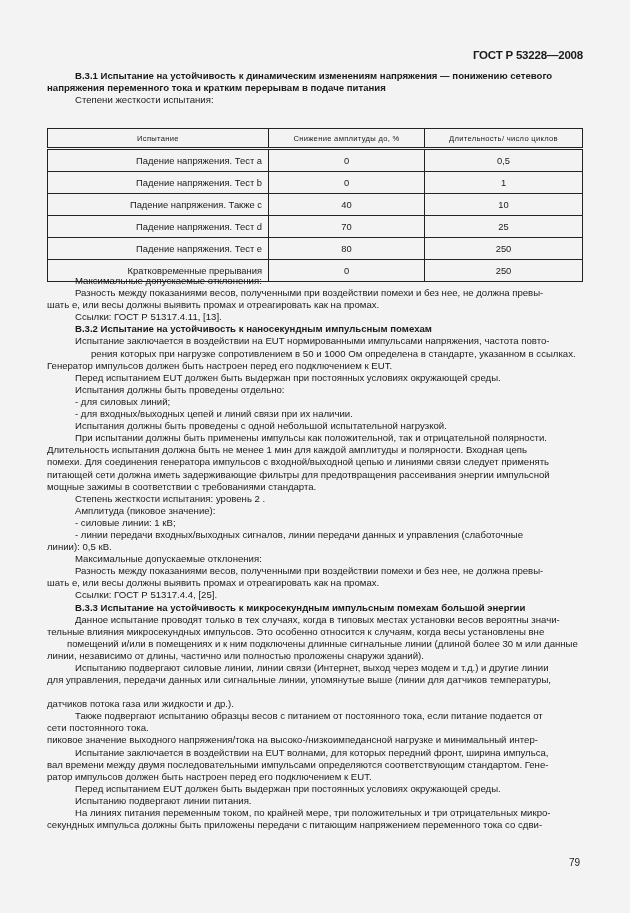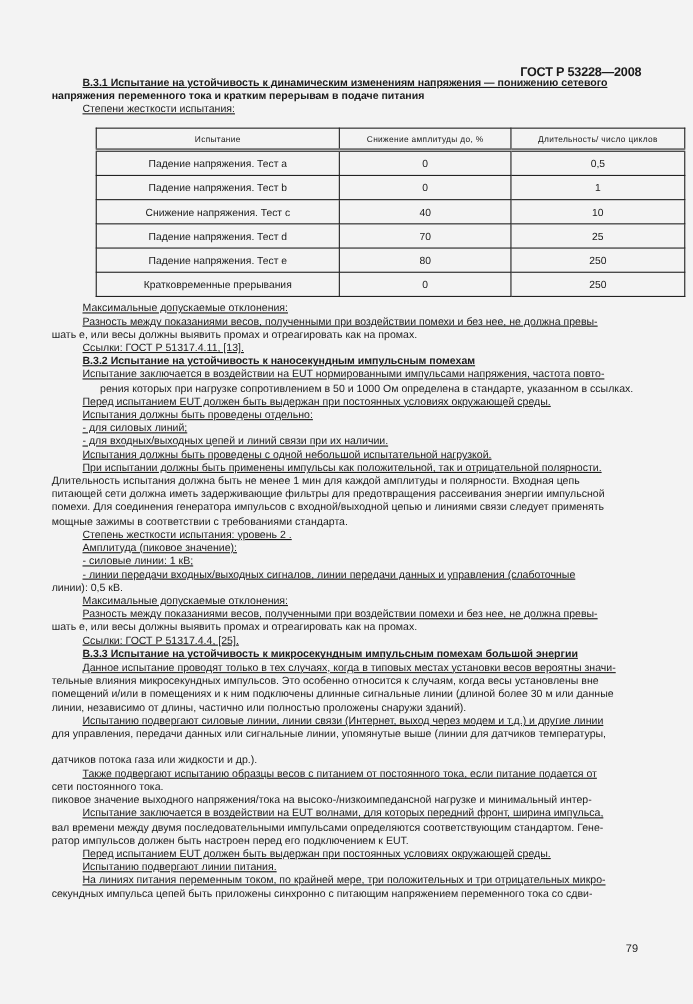--- a/index.html
+++ b/index.html
@@ -1,37 +1,36 @@
 <!DOCTYPE html>
 <html><head>
 <meta charset="utf-8">
 <style>
   html, body { margin: 0; padding: 0; }
   body {
     width: 630px; height: 913px; background: #f3f3f3; position: relative; overflow: hidden;
     font-family: "Liberation Sans", sans-serif; color: #1a1a1a;
   }
   .doc-id {
-    position: absolute; right: 47px; top: 60px; font-weight: bold; font-size: 11.5px; letter-spacing: -0.2px;
+    position: absolute; right: 47px; top: 49px; font-weight: bold; font-size: 11.5px; letter-spacing: -0.2px;
   }
   .body-text {
     position: absolute; left: 47px; width: 536px; font-size: 9.6px; line-height: 12.1px;
   }
   .p { margin: 0; text-align: justify; }
-  .ind { text-indent: 28px; text-decoration: underline; }
+  .ind { text-indent: 28px; }
   .b { font-weight: bold; }
   table.sev {
-    position: absolute; left: 47px; top: 116px; width: 536px; border-collapse: collapse;
+    position: absolute; left: 47px; top: 128px; width: 536px; border-collapse: collapse;
     font-size: 9.4px;
-    margin-left: 40px;
   }
   table.sev td, table.sev th { border: 1px solid #222; height: 21px; padding: 0 6px; }
   table.sev th { font-weight: normal; font-size: 7.6px; height: 18px; text-align: center; border-bottom: 3px double #222; letter-spacing: 0.3px; }
   table.sev td.c { text-align: center; }
-  table.sev td.name { text-align: center; }
+  table.sev td.name { text-align: right; }
   .page-num { position: absolute; right: 50px; top: 857px; font-size: 10px; }
 </style>
 </head>
 <body>
 
 <div>
   <div class="doc-id">ГОСТ Р 53228—2008</div>
 
   <div class="body-text" style="top:70px;">
     <p class="p ind b" style="white-space:nowrap;">В.3.1 Испытание  на  устойчивость к динамическим изменениям напряжения — понижению сетевого</p>
@@ -57,21 +56,21 @@
           <td class="name">Падение напряжения. Тест a</td>
           <td class="c">0</td>
           <td class="c">0,5</td>
         </tr>
         <tr>
           <td class="name">Падение напряжения. Тест b</td>
           <td class="c">0</td>
           <td class="c">1</td>
         </tr>
         <tr>
-          <td class="name">Снижение напряжения. Тест c</td>
+          <td class="name">Падение напряжения. Также c</td>
           <td class="c">40</td>
           <td class="c">10</td>
         </tr>
         <tr>
           <td class="name">Падение напряжения. Тест d</td>
           <td class="c">70</td>
           <td class="c">25</td>
         </tr>
         <tr>
           <td class="name">Падение напряжения. Тест e</td>
@@ -87,53 +86,54 @@
   </table>
 
   <div class="body-text" id="main-text" style="top:275px;">
       <p class="p ind" style="white-space: nowrap;">Максимальные допускаемые отклонения:</p>
       <p class="p ind" style="white-space: nowrap;">Разность между показаниями весов, полученными при воздействии помехи и без нее, не должна превы-</p>
       <p class="p " style="white-space: nowrap;">шать e, или весы должны выявить промах и отреагировать как на промах.</p>
       <p class="p ind" style="white-space: nowrap;">Ссылки: ГОСТ Р 51317.4.11, [13].</p>
       <p class="p ind b" style="white-space: nowrap;">В.3.2 Испытание на устойчивость к наносекундным импульсным помехам</p>
       <p class="p ind" style="white-space: nowrap;">Испытание заключается в воздействии на EUT нормированными импульсами напряжения, частота повто-</p>
       <p class="p " style="white-space: nowrap; padding-left: 44px;">рения которых при нагрузке сопротивлением в 50 и 1000 Ом определена в стандарте, указанном в ссылках.</p>
+      <p class="p " style="white-space: nowrap;">Генератор импульсов должен быть настроен перед его подключением к EUT.</p>
       <p class="p ind" style="white-space: nowrap;">Перед испытанием EUT должен быть выдержан при постоянных условиях окружающей среды.</p>
       <p class="p ind" style="white-space: nowrap;">Испытания должны быть проведены отдельно:</p>
       <p class="p ind" style="white-space: nowrap;">- для силовых линий;</p>
       <p class="p ind" style="white-space: nowrap;">- для входных/выходных цепей и линий связи при их наличии.</p>
       <p class="p ind" style="white-space: nowrap;">Испытания должны быть проведены с одной небольшой испытательной нагрузкой.</p>
       <p class="p ind" style="white-space: nowrap;">При испытании должны быть применены импульсы как положительной, так и отрицательной полярности.</p>
       <p class="p " style="white-space: nowrap;">Длительность испытания должна быть не менее 1 мин для каждой амплитуды и полярности. Входная цепь</p>
+      <p class="p " style="white-space: nowrap;">помехи. Для соединения генератора импульсов с входной/выходной цепью и линиями связи следует применять</p>
       <p class="p " style="white-space: nowrap;">питающей сети должна иметь задерживающие фильтры для предотвращения рассеивания энергии импульсной</p>
-      <p class="p " style="white-space: nowrap;">помехи. Для соединения генератора импульсов с входной/выходной цепью и линиями связи следует применять</p>
       <p class="p " style="white-space: nowrap;">мощные зажимы в соответствии с требованиями стандарта.</p>
       <p class="p ind" style="white-space: nowrap;">Степень жесткости испытания: уровень 2 .</p>
       <p class="p ind" style="white-space: nowrap;">Амплитуда (пиковое значение):</p>
       <p class="p ind" style="white-space: nowrap;">- силовые линии: 1 кВ;</p>
       <p class="p ind" style="white-space: nowrap;">- линии передачи входных/выходных сигналов, линии передачи данных и управления (слаботочные</p>
       <p class="p " style="white-space: nowrap;">линии): 0,5 кВ.</p>
       <p class="p ind" style="white-space: nowrap;">Максимальные допускаемые отклонения:</p>
       <p class="p ind" style="white-space: nowrap;">Разность между показаниями весов, полученными при воздействии помехи и без нее, не должна превы-</p>
       <p class="p " style="white-space: nowrap;">шать e, или весы должны выявить промах и отреагировать как на промах.</p>
       <p class="p ind" style="white-space: nowrap;">Ссылки:  ГОСТ Р 51317.4.4, [25].</p>
       <p class="p ind b" style="white-space: nowrap;">В.3.3 Испытание на устойчивость к микросекундным импульсным помехам большой энергии</p>
       <p class="p ind" style="white-space: nowrap;">Данное испытание проводят только в тех случаях, когда в типовых местах установки весов вероятны значи-</p>
       <p class="p " style="white-space: nowrap;">тельные влияния микросекундных импульсов. Это особенно относится к случаям, когда весы установлены вне</p>
-      <p class="p " style="white-space: nowrap;">помещений и/или в помещениях и к ним подключены длинные сигнальные линии (длиной более 30 м или данные</p>
+      <p class="p " style="white-space: nowrap; margin-left: 20px;">помещений и/или в помещениях и к ним подключены длинные сигнальные линии (длиной более 30 м или данные</p>
       <p class="p " style="white-space: nowrap;">линии, независимо от длины, частично или полностью проложены снаружи зданий).</p>
       <p class="p ind" style="white-space: nowrap;">Испытанию подвергают силовые линии, линии связи (Интернет,  выход через модем и т.д.) и другие линии</p>
       <p class="p " style="white-space: nowrap;">для управления, передачи данных или сигнальные линии, упомянутые выше (линии для датчиков температуры,</p>
       <p class="p " style="white-space: nowrap; margin-top: 12px;">датчиков потока газа или жидкости и др.).</p>
       <p class="p ind" style="white-space: nowrap;">Также подвергают испытанию образцы весов с питанием от постоянного тока, если питание подается от</p>
       <p class="p " style="white-space: nowrap;">сети постоянного тока.</p>
       <p class="p " style="white-space: nowrap;">пиковое значение выходного напряжения/тока на высоко-/низкоимпедансной нагрузке и минимальный интер-</p>
       <p class="p ind" style="white-space: nowrap;">Испытание заключается в воздействии на EUT волнами, для которых передний фронт, ширина импульса,</p>
       <p class="p " style="white-space: nowrap;">вал времени между двумя последовательными импульсами определяются соответствующим стандартом. Гене-</p>
       <p class="p " style="white-space: nowrap;">ратор импульсов должен быть настроен перед его подключением к EUT.</p>
       <p class="p ind" style="white-space: nowrap;">Перед испытанием EUT должен быть выдержан при постоянных условиях окружающей среды.</p>
       <p class="p ind" style="white-space: nowrap;">Испытанию подвергают линии питания.</p>
       <p class="p ind" style="white-space: nowrap;">На линиях питания переменным током, по крайней мере, три положительных и три отрицательных микро-</p>
-      <p class="p " style="white-space: nowrap;">секундных импульса цепей быть приложены синхронно с питающим напряжением переменного тока со сдви-</p>
+      <p class="p " style="white-space: nowrap;">секундных импульса должны быть приложены передачи с питающим напряжением переменного тока со сдви-</p>
     </div>
 
   <div class="page-num">79</div>
 </div>
 
 </body></html>

